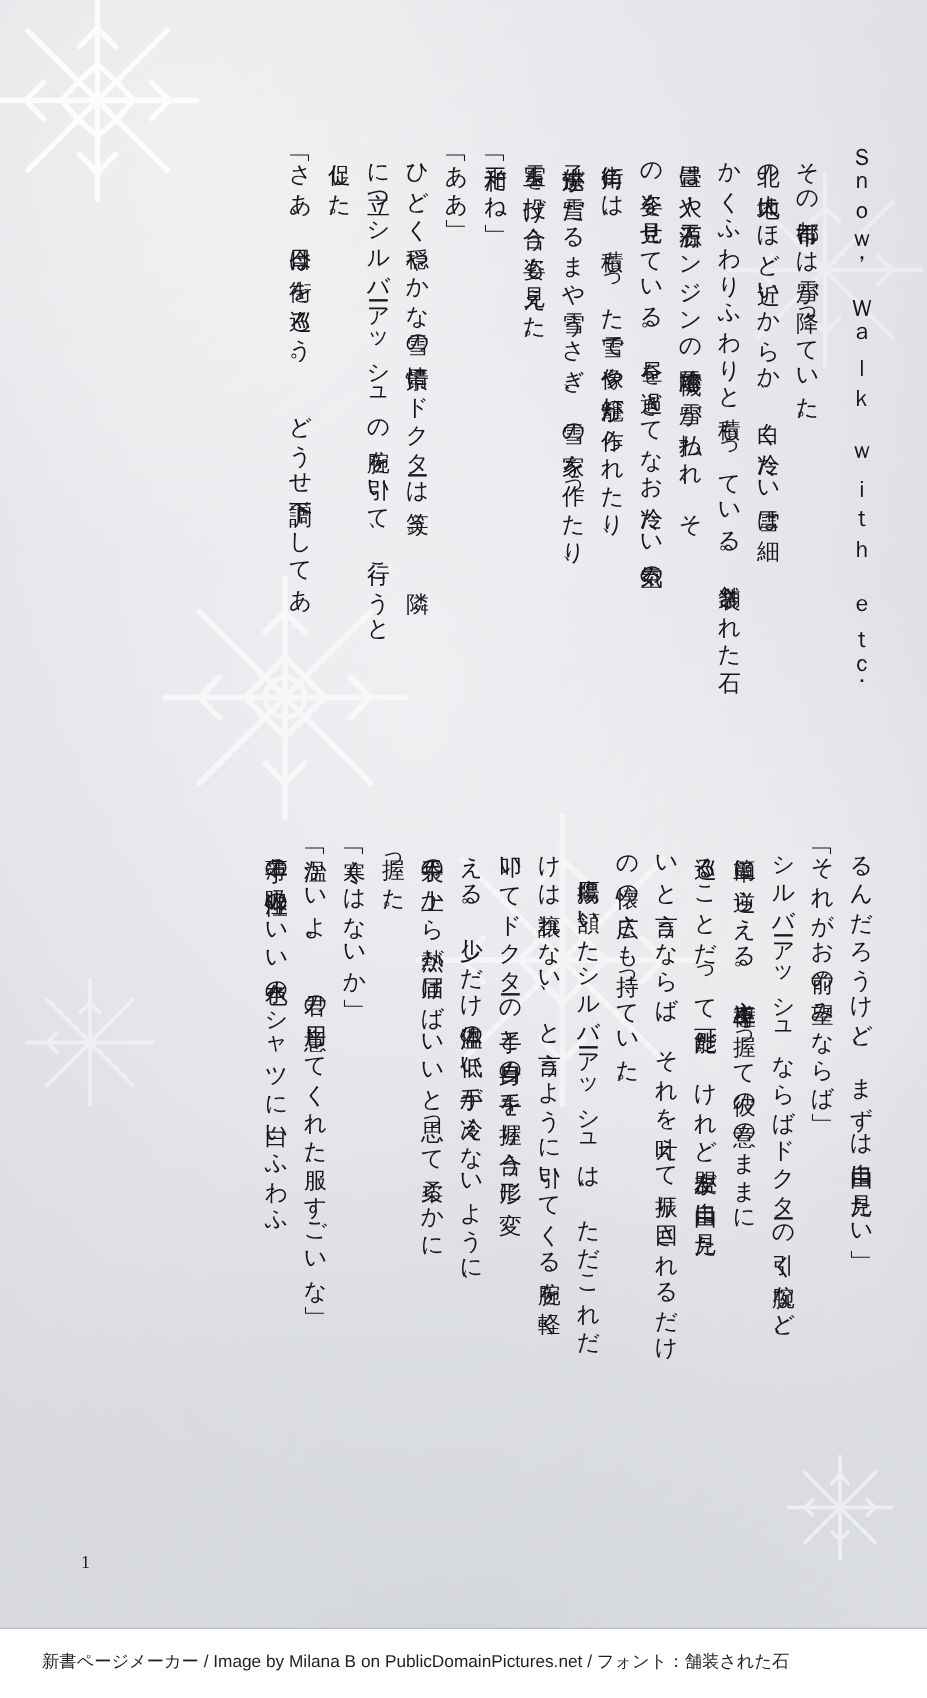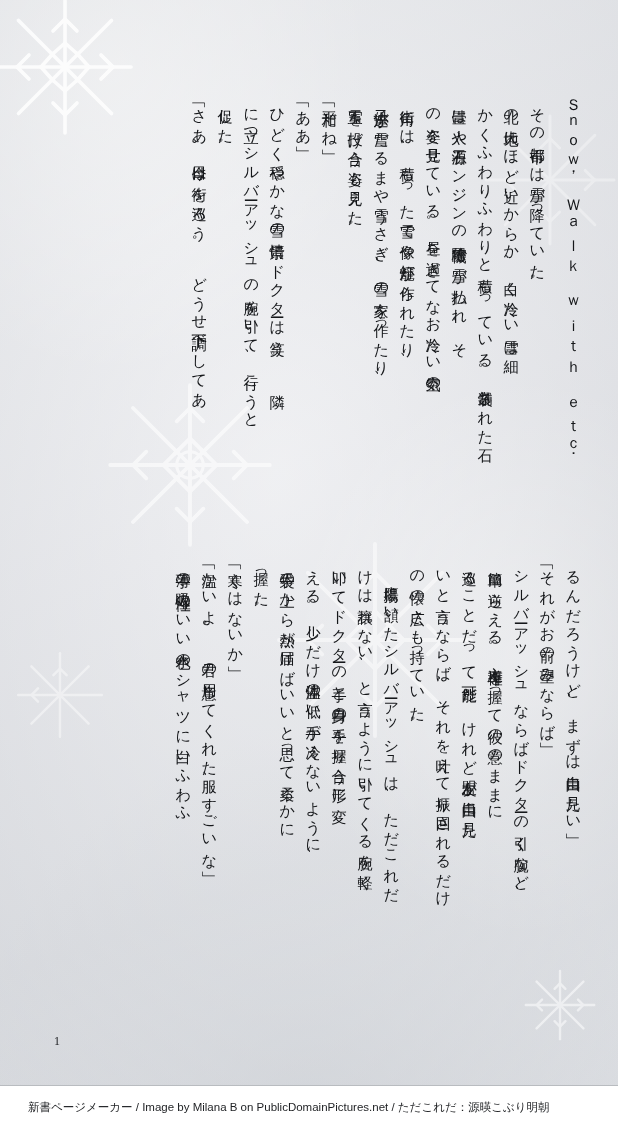--- a/index.html
+++ b/index.html
@@ -227,16 +227,16 @@
     <div class="vcol body-col" style="left:280px; top:560px; height:460px;">手袋の上から熱が届けばいいと思って柔らかに</div>
     <div class="vcol body-col" style="left:254px; top:560px; height:460px;">握った。</div>
     <div class="vcol body-col" style="left:228px; top:560px; height:460px;">「寒くはないか」</div>
     <div class="vcol body-col" style="left:202px; top:560px; height:470px;">「温かいよ。　君の用意してくれた服、すごいな」</div>
     <div class="vcol body-col" style="left:176px; top:560px; height:470px;">薄手の吸湿性のいい水色のシャツに白いふわふ</div>
 
     <div class="page-num">1</div>
   </div>
 
   <div class="footer">
-    <div class="footer-text">新書ページメーカー / Image by Milana B on PublicDomainPictures.net / ただこれだ：源暎こぶり明朝</div>
+    <div class="footer-text">新書ページメーカー / Image by Milana B on PublicDomainPictures.net / フォント：舗装された石</div>
   </div>
 
 </div>
 
 </body></html>

